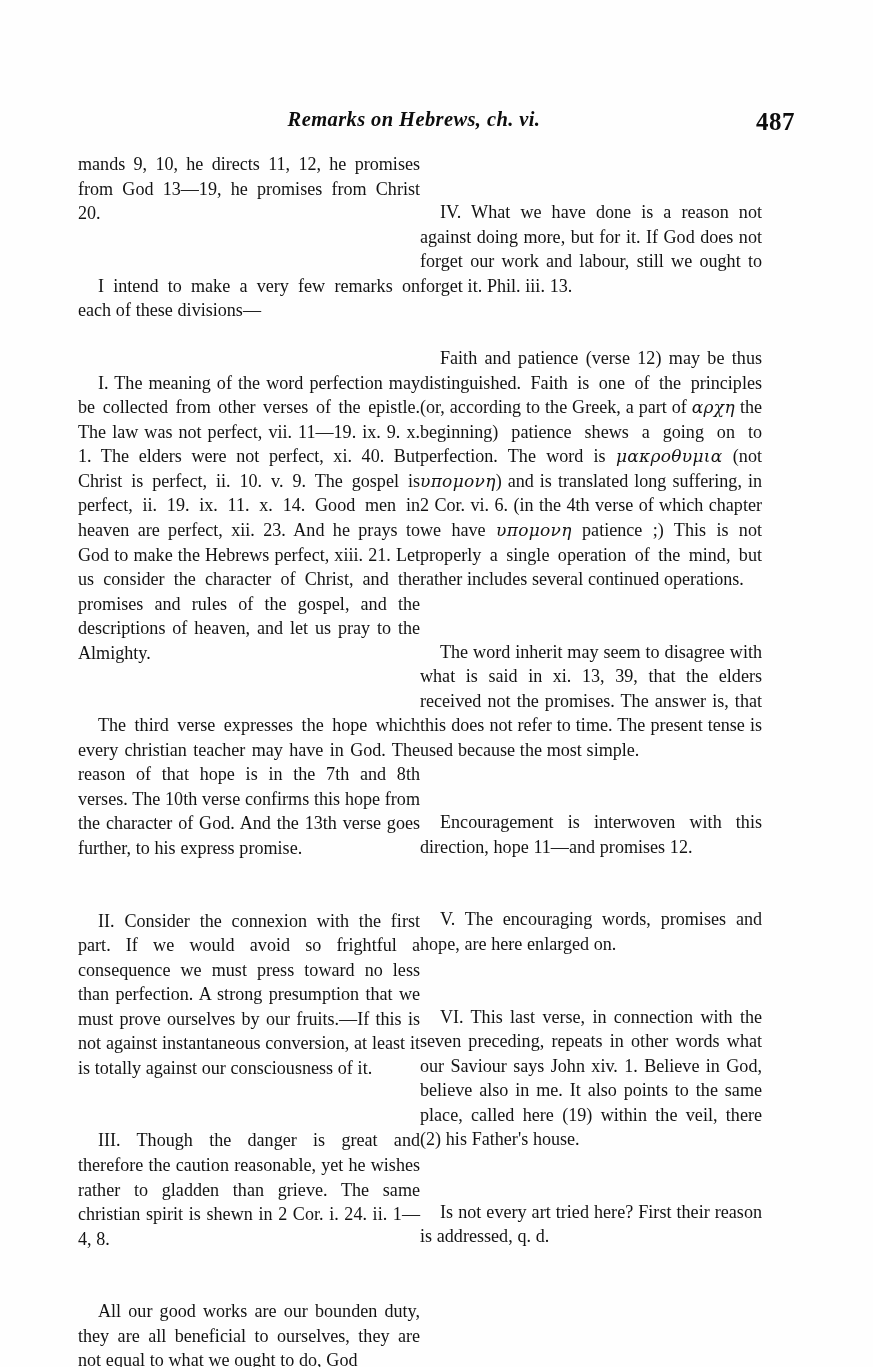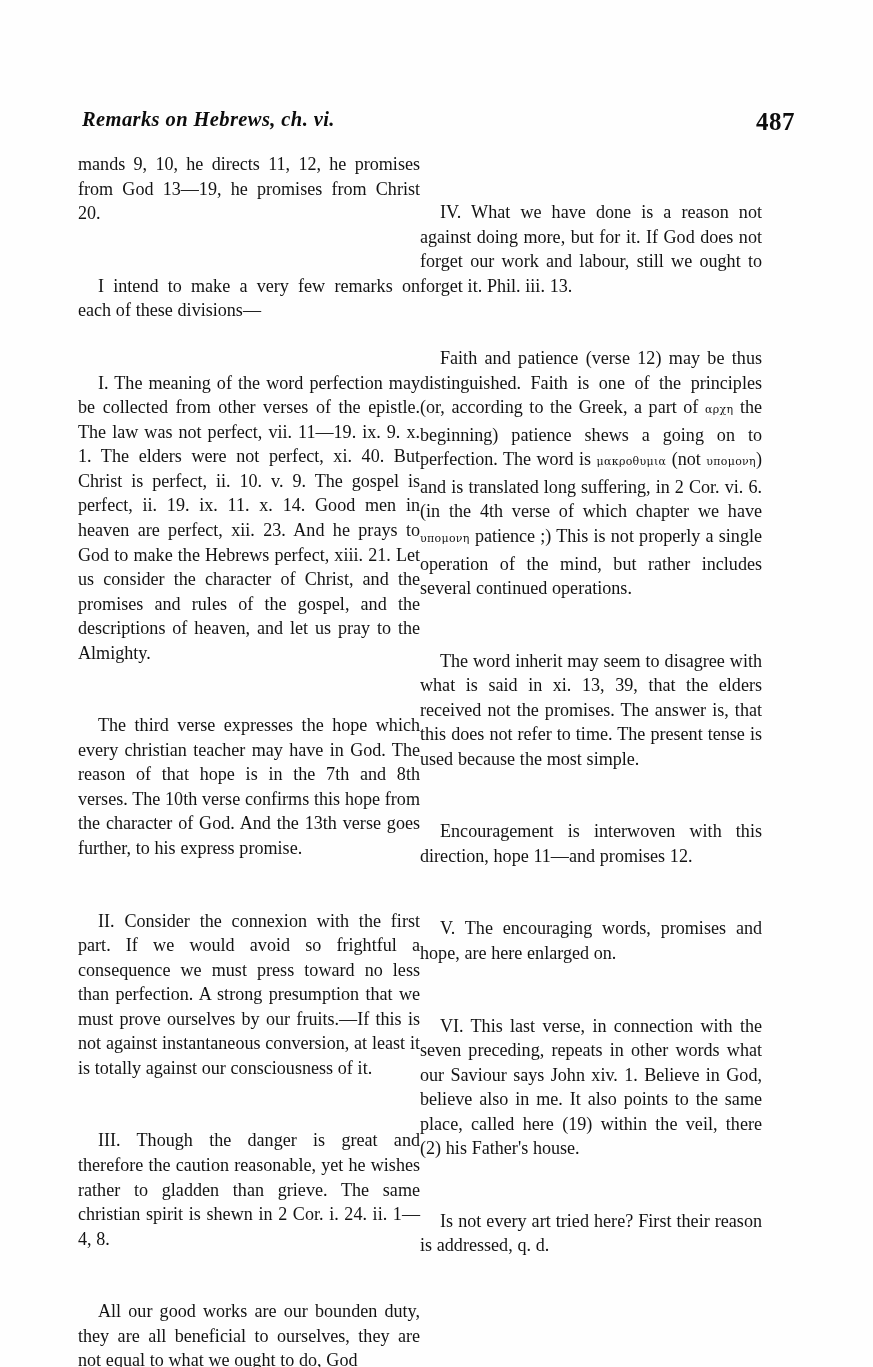--- a/index.html
+++ b/index.html
@@ -27,24 +27,24 @@
   
   .running-head {
     position: absolute;
     top: 108px;
     left: 78px;
     width: 717px;
     height: 34px;
   }
   .head-title {
     position: absolute;
-    left: 4px;
+    left: 16px;
     width: 640px;
     top: 0;
-    text-align: left;
+    text-align: center;
     font-style: italic;
     font-weight: 700;
     font-size: 20.5px;
     letter-spacing: 0.4px;
     color: #0d0d0d;
   }
   .folio {
     position: absolute;
     right: 0;
     top: 0;
@@ -79,22 +79,23 @@
     word-spacing: 0.2px;
   }
   .col p.indent {
     text-indent: 20px;
     margin-top: 48px;
   }
   
   .col p { text-align-last: left; }
 
   .grk {
+    font-style: italic;
     font-family: "DejaVu Serif", "Liberation Serif", serif;
-    font-size: 11px;
+    font-size: 17px;
     letter-spacing: 0.3px;
   }
 </style>
 </head>
 <body>
 
 <div class="page">
 
   <div class="running-head">
     <div class="head-title">Remarks on Hebrews, ch. vi.</div>

